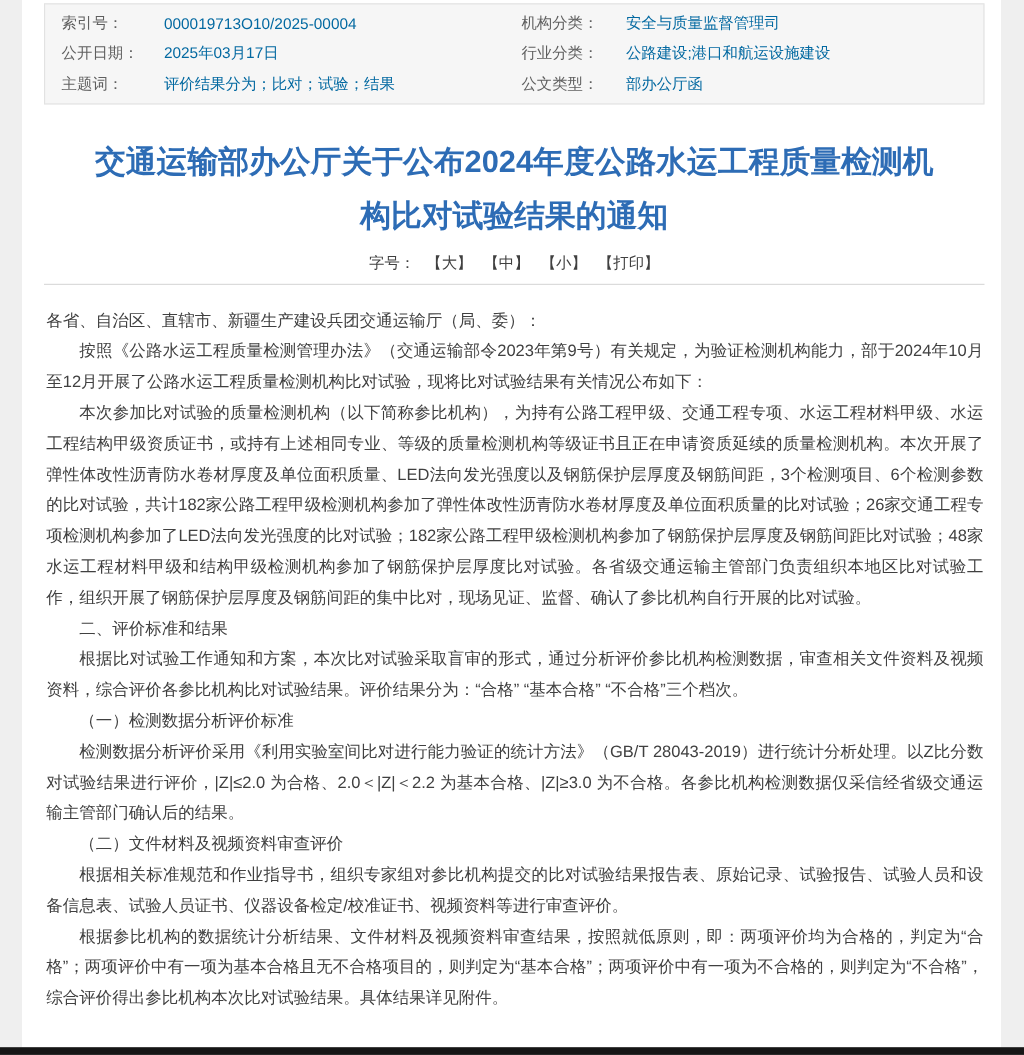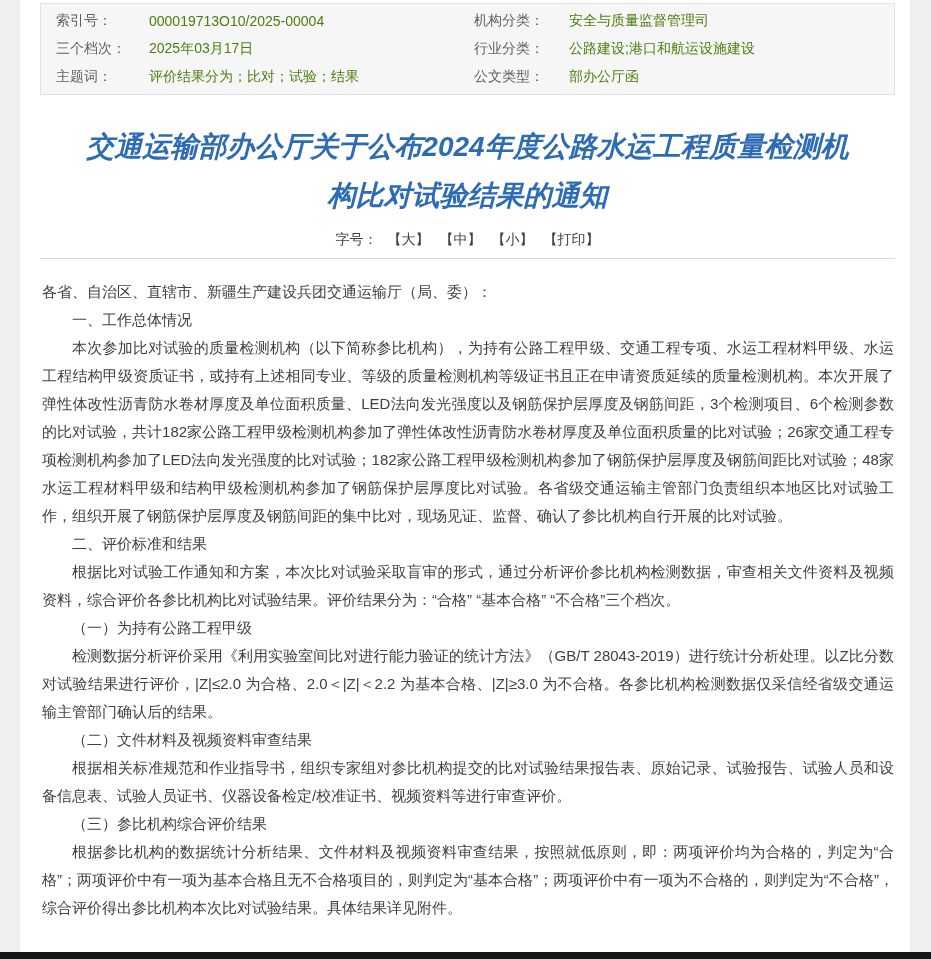--- a/index.html
+++ b/index.html
@@ -23,30 +23,29 @@
     padding:3px 0;
   }
   .meta-row{
     display:grid;
     grid-template-columns:108px 310px 110px auto;
     align-items:center;
     min-height:28px;
     font-size:14px;
   }
   .meta-label{color:#5f5f5f;padding-left:15px;}
-  .meta-value{color:#4d7c0f;}
+  .meta-value{color:#0369a1;}
   
   .doc-title{
     margin:27px 40px 0 40px;
     text-align:center;
     color:#2d6cb5;
     font-size:28px;
     font-weight:bold;
     line-height:49px;
-    font-style:italic;
   }
   
   .toolbar{
     margin-top:11px;
     text-align:center;
     font-size:14px;
     color:#404040;
     padding-right:0;
   }
   .toolbar .tb-btn{
@@ -88,21 +87,21 @@
   <div class="meta-table">
   <div class="meta-row">
     <span class="meta-label">索引号：</span>
     <span class="meta-value">000019713O10/2025-00004</span>
     <span class="meta-label">机构分类：</span>
     <span class="meta-value">安全与质量监督管理司</span>
   </div>
 
 
   <div class="meta-row">
-    <span class="meta-label">三个档次：</span>
+    <span class="meta-label">公开日期：</span>
     <span class="meta-value">2025年03月17日</span>
     <span class="meta-label">行业分类：</span>
     <span class="meta-value">公路建设;港口和航运设施建设</span>
   </div>
 
   <div class="meta-row">
     <span class="meta-label">主题词：</span>
     <span class="meta-value">评价结果分为；比对；试验；结果</span>
     <span class="meta-label">公文类型：</span>
     <span class="meta-value">部办公厅函</span>
@@ -112,27 +111,26 @@
   <h1 class="doc-title">交通运输部办公厅关于公布2024年度公路水运工程质量检测机构比对试验结果的通知</h1>
 
   <div class="toolbar">
     <span>字号：</span><span id="toolbar-buttons"><span class="tb-btn">【大】</span><span class="tb-btn">【中】</span><span class="tb-btn">【小】</span><span class="tb-btn">【打印】</span></span>
   </div>
 
   <div class="divider"></div>
 
   <div class="article">
       <div class="para greeting">各省、自治区、直辖市、新疆生产建设兵团交通运输厅（局、委）：</div>
-      <div class="para heading">一、工作总体情况</div>
+      <div class="para para">按照《公路水运工程质量检测管理办法》（交通运输部令2023年第9号）有关规定，为验证检测机构能力，部于2024年10月至12月开展了公路水运工程质量检测机构比对试验，现将比对试验结果有关情况公布如下：</div>
       <div class="para para">本次参加比对试验的质量检测机构（以下简称参比机构），为持有公路工程甲级、交通工程专项、水运工程材料甲级、水运工程结构甲级资质证书，或持有上述相同专业、等级的质量检测机构等级证书且正在申请资质延续的质量检测机构。本次开展了弹性体改性沥青防水卷材厚度及单位面积质量、LED法向发光强度以及钢筋保护层厚度及钢筋间距，3个检测项目、6个检测参数的比对试验，共计182家公路工程甲级检测机构参加了弹性体改性沥青防水卷材厚度及单位面积质量的比对试验；26家交通工程专项检测机构参加了LED法向发光强度的比对试验；182家公路工程甲级检测机构参加了钢筋保护层厚度及钢筋间距比对试验；48家水运工程材料甲级和结构甲级检测机构参加了钢筋保护层厚度比对试验。各省级交通运输主管部门负责组织本地区比对试验工作，组织开展了钢筋保护层厚度及钢筋间距的集中比对，现场见证、监督、确认了参比机构自行开展的比对试验。</div>
       <div class="para heading">二、评价标准和结果</div>
       <div class="para para">根据比对试验工作通知和方案，本次比对试验采取盲审的形式，通过分析评价参比机构检测数据，审查相关文件资料及视频资料，综合评价各参比机构比对试验结果。评价结果分为：“合格” “基本合格” “不合格”三个档次。</div>
-      <div class="para heading">（一）为持有公路工程甲级</div>
+      <div class="para heading">（一）检测数据分析评价标准</div>
       <div class="para para">检测数据分析评价采用《利用实验室间比对进行能力验证的统计方法》（GB/T 28043-2019）进行统计分析处理。以Z比分数对试验结果进行评价，|Z|≤2.0 为合格、2.0＜|Z|＜2.2 为基本合格、|Z|≥3.0 为不合格。各参比机构检测数据仅采信经省级交通运输主管部门确认后的结果。</div>
-      <div class="para heading">（二）文件材料及视频资料审查结果</div>
+      <div class="para heading">（二）文件材料及视频资料审查评价</div>
       <div class="para para">根据相关标准规范和作业指导书，组织专家组对参比机构提交的比对试验结果报告表、原始记录、试验报告、试验人员和设备信息表、试验人员证书、仪器设备检定/校准证书、视频资料等进行审查评价。</div>
-      <div class="para heading">（三）参比机构综合评价结果</div>
       <div class="para para">根据参比机构的数据统计分析结果、文件材料及视频资料审查结果，按照就低原则，即：两项评价均为合格的，判定为“合格”；两项评价中有一项为基本合格且无不合格项目的，则判定为“基本合格”；两项评价中有一项为不合格的，则判定为“不合格”，综合评价得出参比机构本次比对试验结果。具体结果详见附件。</div>
     </div>
 
 </div>
 
 <div class="bottom-bar"></div>
 
 </body></html>

